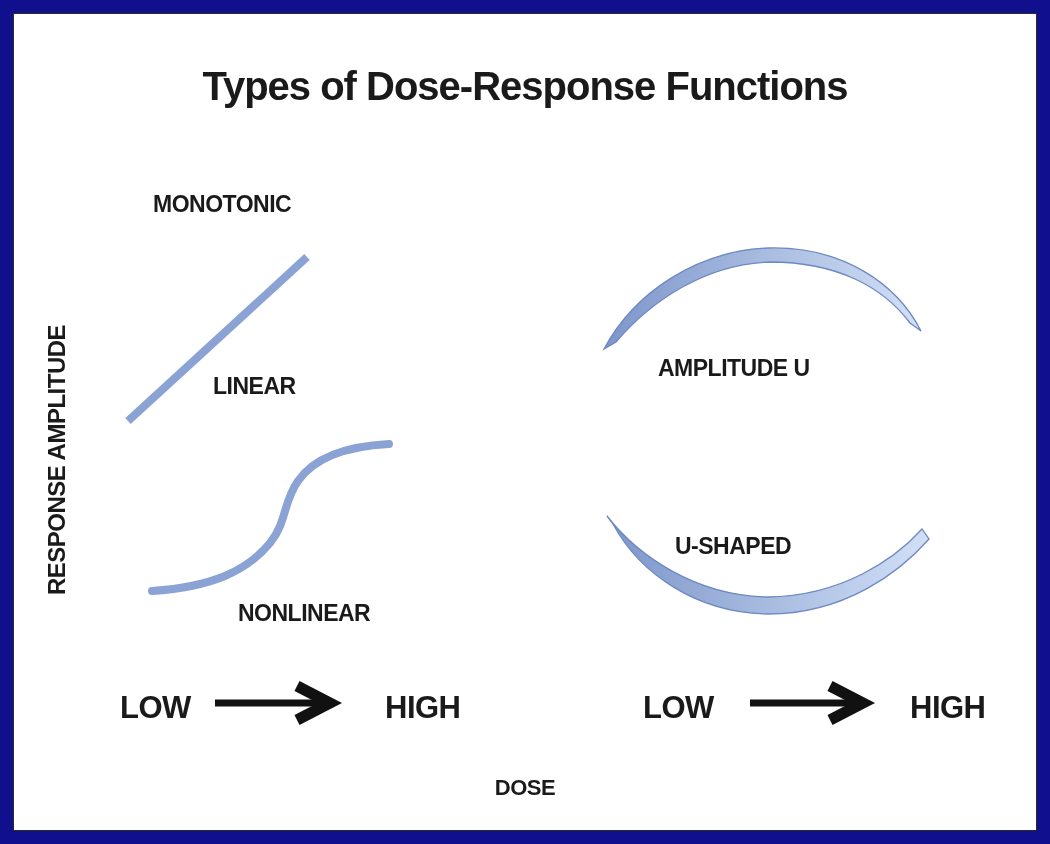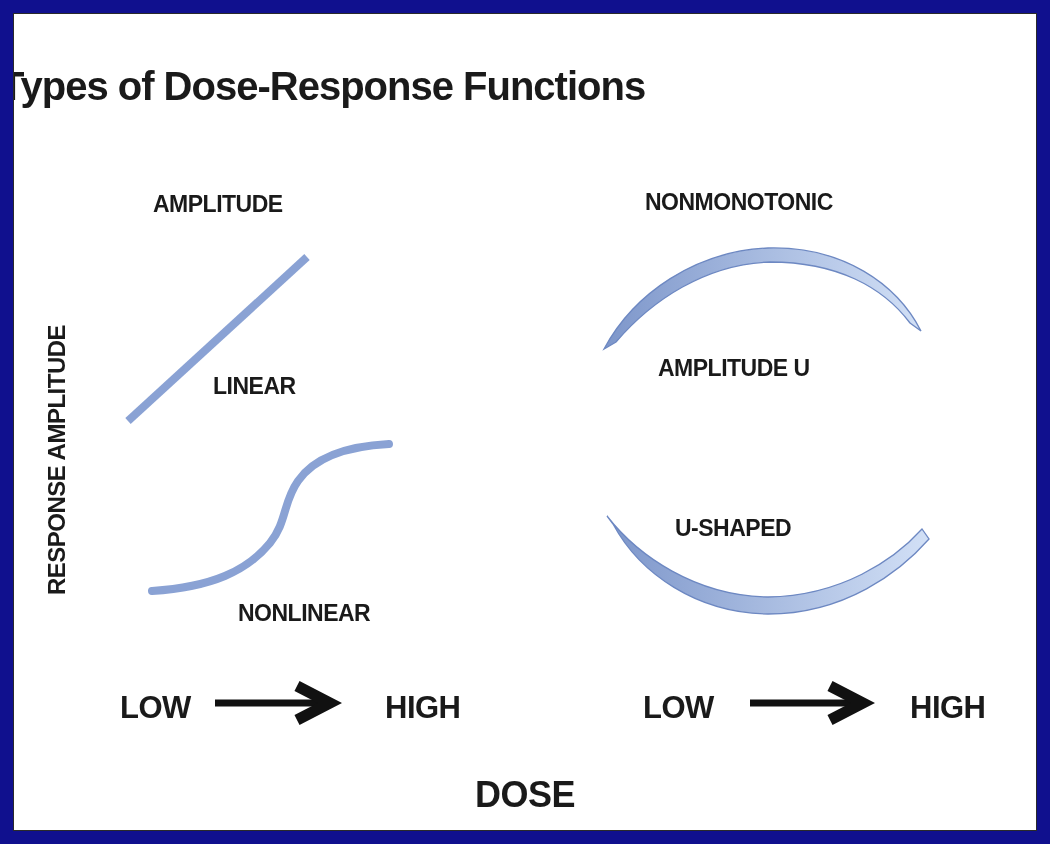--- a/index.html
+++ b/index.html
@@ -22,36 +22,37 @@
   }
   .lbl {
     position: absolute;
     line-height: 1;
     font-weight: 700;
     color: #1a1a1a;
     white-space: nowrap;
   }
   .title {
     left: 0; right: 0; top: 66px;
+    text-align: center;
     font-size: 40px;
     letter-spacing: -1px;
   }
   .heading { font-size: 23px; letter-spacing: -0.5px; }
   .curve-label { font-size: 23px; letter-spacing: -0.5px; }
   .scale-label { font-size: 31px; letter-spacing: -0.5px; }
   .y-axis {
     top: 460px; left: 57px;
     transform: translate(-50%, -50%) rotate(-90deg);
     font-size: 24px;
     letter-spacing: -0.5px;
   }
   .x-axis {
     left: 0; right: 0; top: 777px;
     text-align: center;
-    font-size: 36px;
+    font-size: 22px;
     letter-spacing: -0.5px;
   }
   svg.diagram {
     position: absolute;
     inset: 0;
     width: 1050px;
     height: 844px;
     z-index: 1;
   }
 </style>
@@ -86,29 +87,28 @@
     </g>
 
     <g fill="none" stroke-linecap="butt" stroke-linejoin="miter" stroke="#111111">
       <line x1="750" y1="703" x2="855" y2="703" stroke-width="7"></line>
       <path d="M 830 686 L 863 703 L 830 720" stroke-width="11"></path>
     </g>
   </svg>
 
   <div class="lbl title">Types of Dose-Response Functions</div>
 
-  <div class="lbl heading" style="left:153px; top:193px;">AMPLITUDE</div>
-  <div class="lbl heading" style="left:645px; top:191px;">NONMONOTONIC</div>
+  <div class="lbl heading" style="left:153px; top:193px;">MONOTONIC</div>
 
   <div class="lbl y-axis">RESPONSE AMPLITUDE</div>
 
   <div class="lbl curve-label" style="left:213px; top:375px;text-align:right;">LINEAR</div>
   <div class="lbl curve-label" style="left:238px; top:602px;text-align:center;">NONLINEAR</div>
   <div class="lbl curve-label" style="left:658px; top:357px;">AMPLITUDE U</div>
-  <div class="lbl curve-label" style="left:675px; top:517px;">U-SHAPED</div>
+  <div class="lbl curve-label" style="left:675px; top:535px;">U-SHAPED</div>
 
   <div class="lbl scale-label" style="left:120px; top:692px;">LOW</div>
   <div class="lbl scale-label" style="left:385px; top:692px;">HIGH</div>
   <div class="lbl scale-label" style="left:643px; top:692px;">LOW</div>
   <div class="lbl scale-label" style="left:910px; top:692px;">HIGH</div>
 
   <div class="lbl x-axis">DOSE</div>
 
   <div class="frame" style="border-color: rgb(16, 16, 142);"></div>
 </div>

